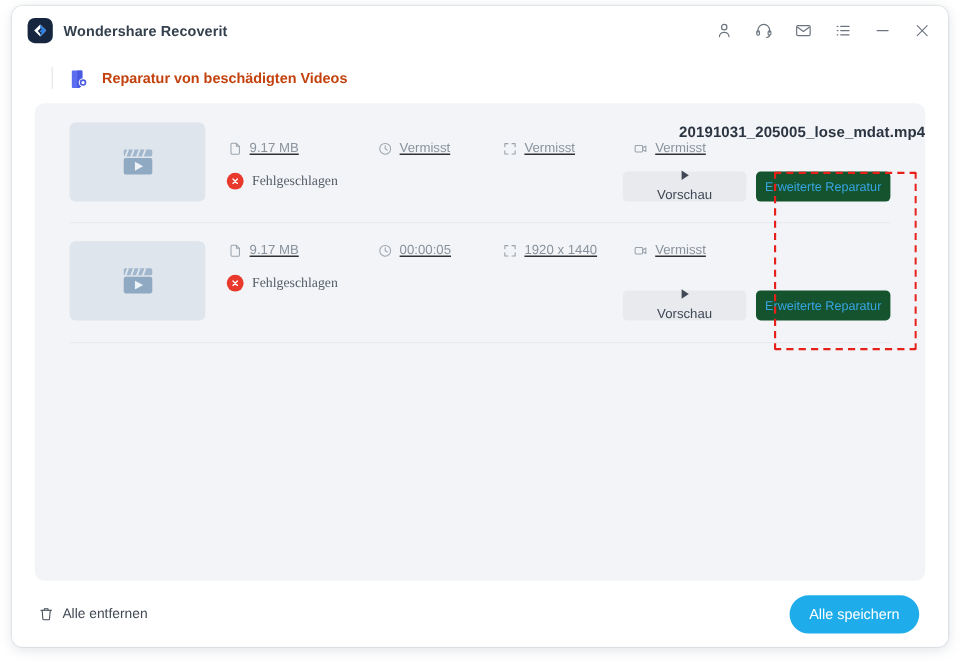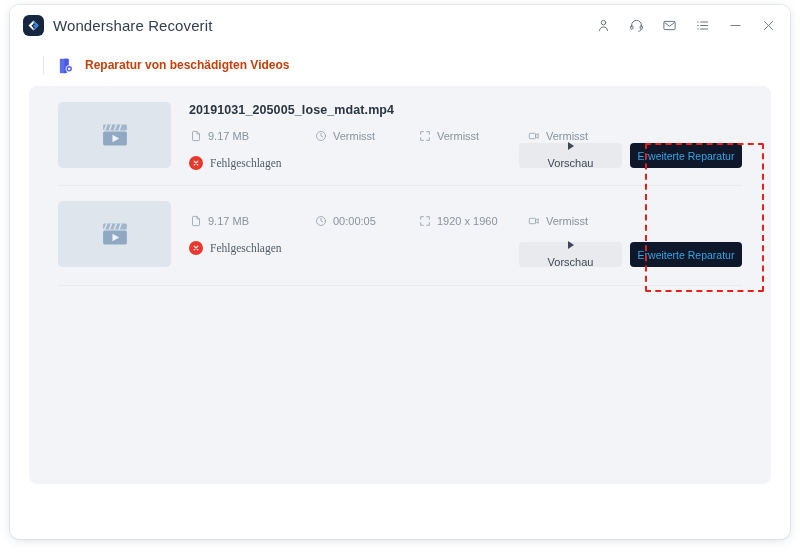--- a/index.html
+++ b/index.html
@@ -40,24 +40,25 @@
     gap: 9px;
   }
   .logo-badge {
     width: 21px; height: 21px;
     border-radius: 6px;
     background: #16263f;
     display: flex; align-items: center; justify-content: center;
     flex: 0 0 auto;
   }
   .brand-name {
-    font-size: 15px;
+    font-size: 12px;
     color: #34404e;
     letter-spacing: .1px;
     white-space: nowrap;
+    font-weight: bold;
   }
   .win-actions {
     margin-left: auto;
     display: flex;
     align-items: center;
     gap: 17px;
   }
   .win-ico {
     width: 16px; height: 16px;
     display: flex; align-items: center; justify-content: center;
@@ -113,20 +114,21 @@
   
   .content-card {
     position: absolute;
     left: 19px;
     top: 81px;
     width: 742px;
     height: 398px;
     background: #f2f4f7;
     border-radius: 8px;
     overflow: hidden;
+    text-align: right;
   }
 
   .file-row {
     position: relative;
     display: flex;
     padding: 16px 0 0 29px;
     height: 99px;
   }
   .file-row.second::before {
     content: "";
@@ -162,21 +164,21 @@
   }
   .file-name {
     font-size: 12.5px;
     font-weight: bold;
     color: #2b3542;
     letter-spacing: .1px;
     white-space: nowrap;
   }
   .meta-row {
     display: flex;
-    margin-top: 12px;
+    text-decoration: underline;
   }
   .meta-item {
     display: flex;
     align-items: center;
     gap: 6px;
     color: #8a929c;
     font-size: 11px;
     white-space: nowrap;
   }
   .meta-item .m-ico {
@@ -236,21 +238,21 @@
   .btn-preview .tri {
     width: 0; height: 0;
     border-left: 6px solid #3f4855;
     border-top: 4px solid transparent;
     border-bottom: 4px solid transparent;
   }
   .btn-advanced {
     width: 112px;
     height: 25px;
     border-radius: 4px;
-    background: #0f172a;
+    background: #14532d;
     display: flex;
     align-items: center;
     justify-content: center;
     font-size: 10.5px;
     color: #37a4e2;
     cursor: pointer;
     white-space: nowrap;
   }
 
   
@@ -481,21 +483,21 @@
               </svg>
             </span>
             <span>00:00:05</span>
           </div>
           <div class="meta-item w3">
             <span class="m-ico">
               <svg width="12" height="12" viewBox="0 0 24 24" fill="none" stroke="currentColor" stroke-width="1.8" stroke-linecap="round" stroke-linejoin="round">
                 <path d="M3.4 8.6V3.4h5.2M15.4 3.4h5.2v5.2M20.6 15.4v5.2h-5.2M8.6 20.6H3.4v-5.2"></path>
               </svg>
             </span>
-            <span>1920 x 1960</span>
+            <span>1920 x 1440</span>
           </div>
           <div class="meta-item">
             <span class="m-ico">
               <svg width="12" height="12" viewBox="0 0 24 24" fill="none" stroke="currentColor" stroke-width="1.7" stroke-linejoin="round">
                 <rect x="2.6" y="6.6" width="12.4" height="10.8" rx="1.6"></rect>
                 <path d="M15 10.6l5.4-3.2v9.2L15 13.4z"></path>
               </svg>
             </span>
             <span>Vermisst</span>
           </div>
@@ -518,14 +520,29 @@
         </div>
         <div class="btn-advanced">
           <span>Erweiterte Reparatur</span>
         </div>
       </div>
     </div>
 
     <div class="annotation-box"></div>
   </div>
 
+  <div class="footer">
+    <div class="remove-all">
+      <span style="display:flex;">
+        <svg width="13" height="13" viewBox="0 0 24 24" fill="none" stroke="#414954" stroke-width="1.6" stroke-linecap="round" stroke-linejoin="round">
+          <path d="M3.8 6.4h16.4"></path>
+          <path d="M9.2 6.4V4.2h5.6v2.2"></path>
+          <path d="M5.8 6.4l1 13.2c0 .9.7 1.6 1.6 1.6h7.2c.9 0 1.6-.7 1.6-1.6l1-13.2"></path>
+        </svg>
+      </span>
+      <span>Alle entfernen</span>
+    </div>
+    <div class="save-all">
+      <span>Alle speichern</span>
+    </div>
+  </div>
 
 </div>
 
 </body></html>

